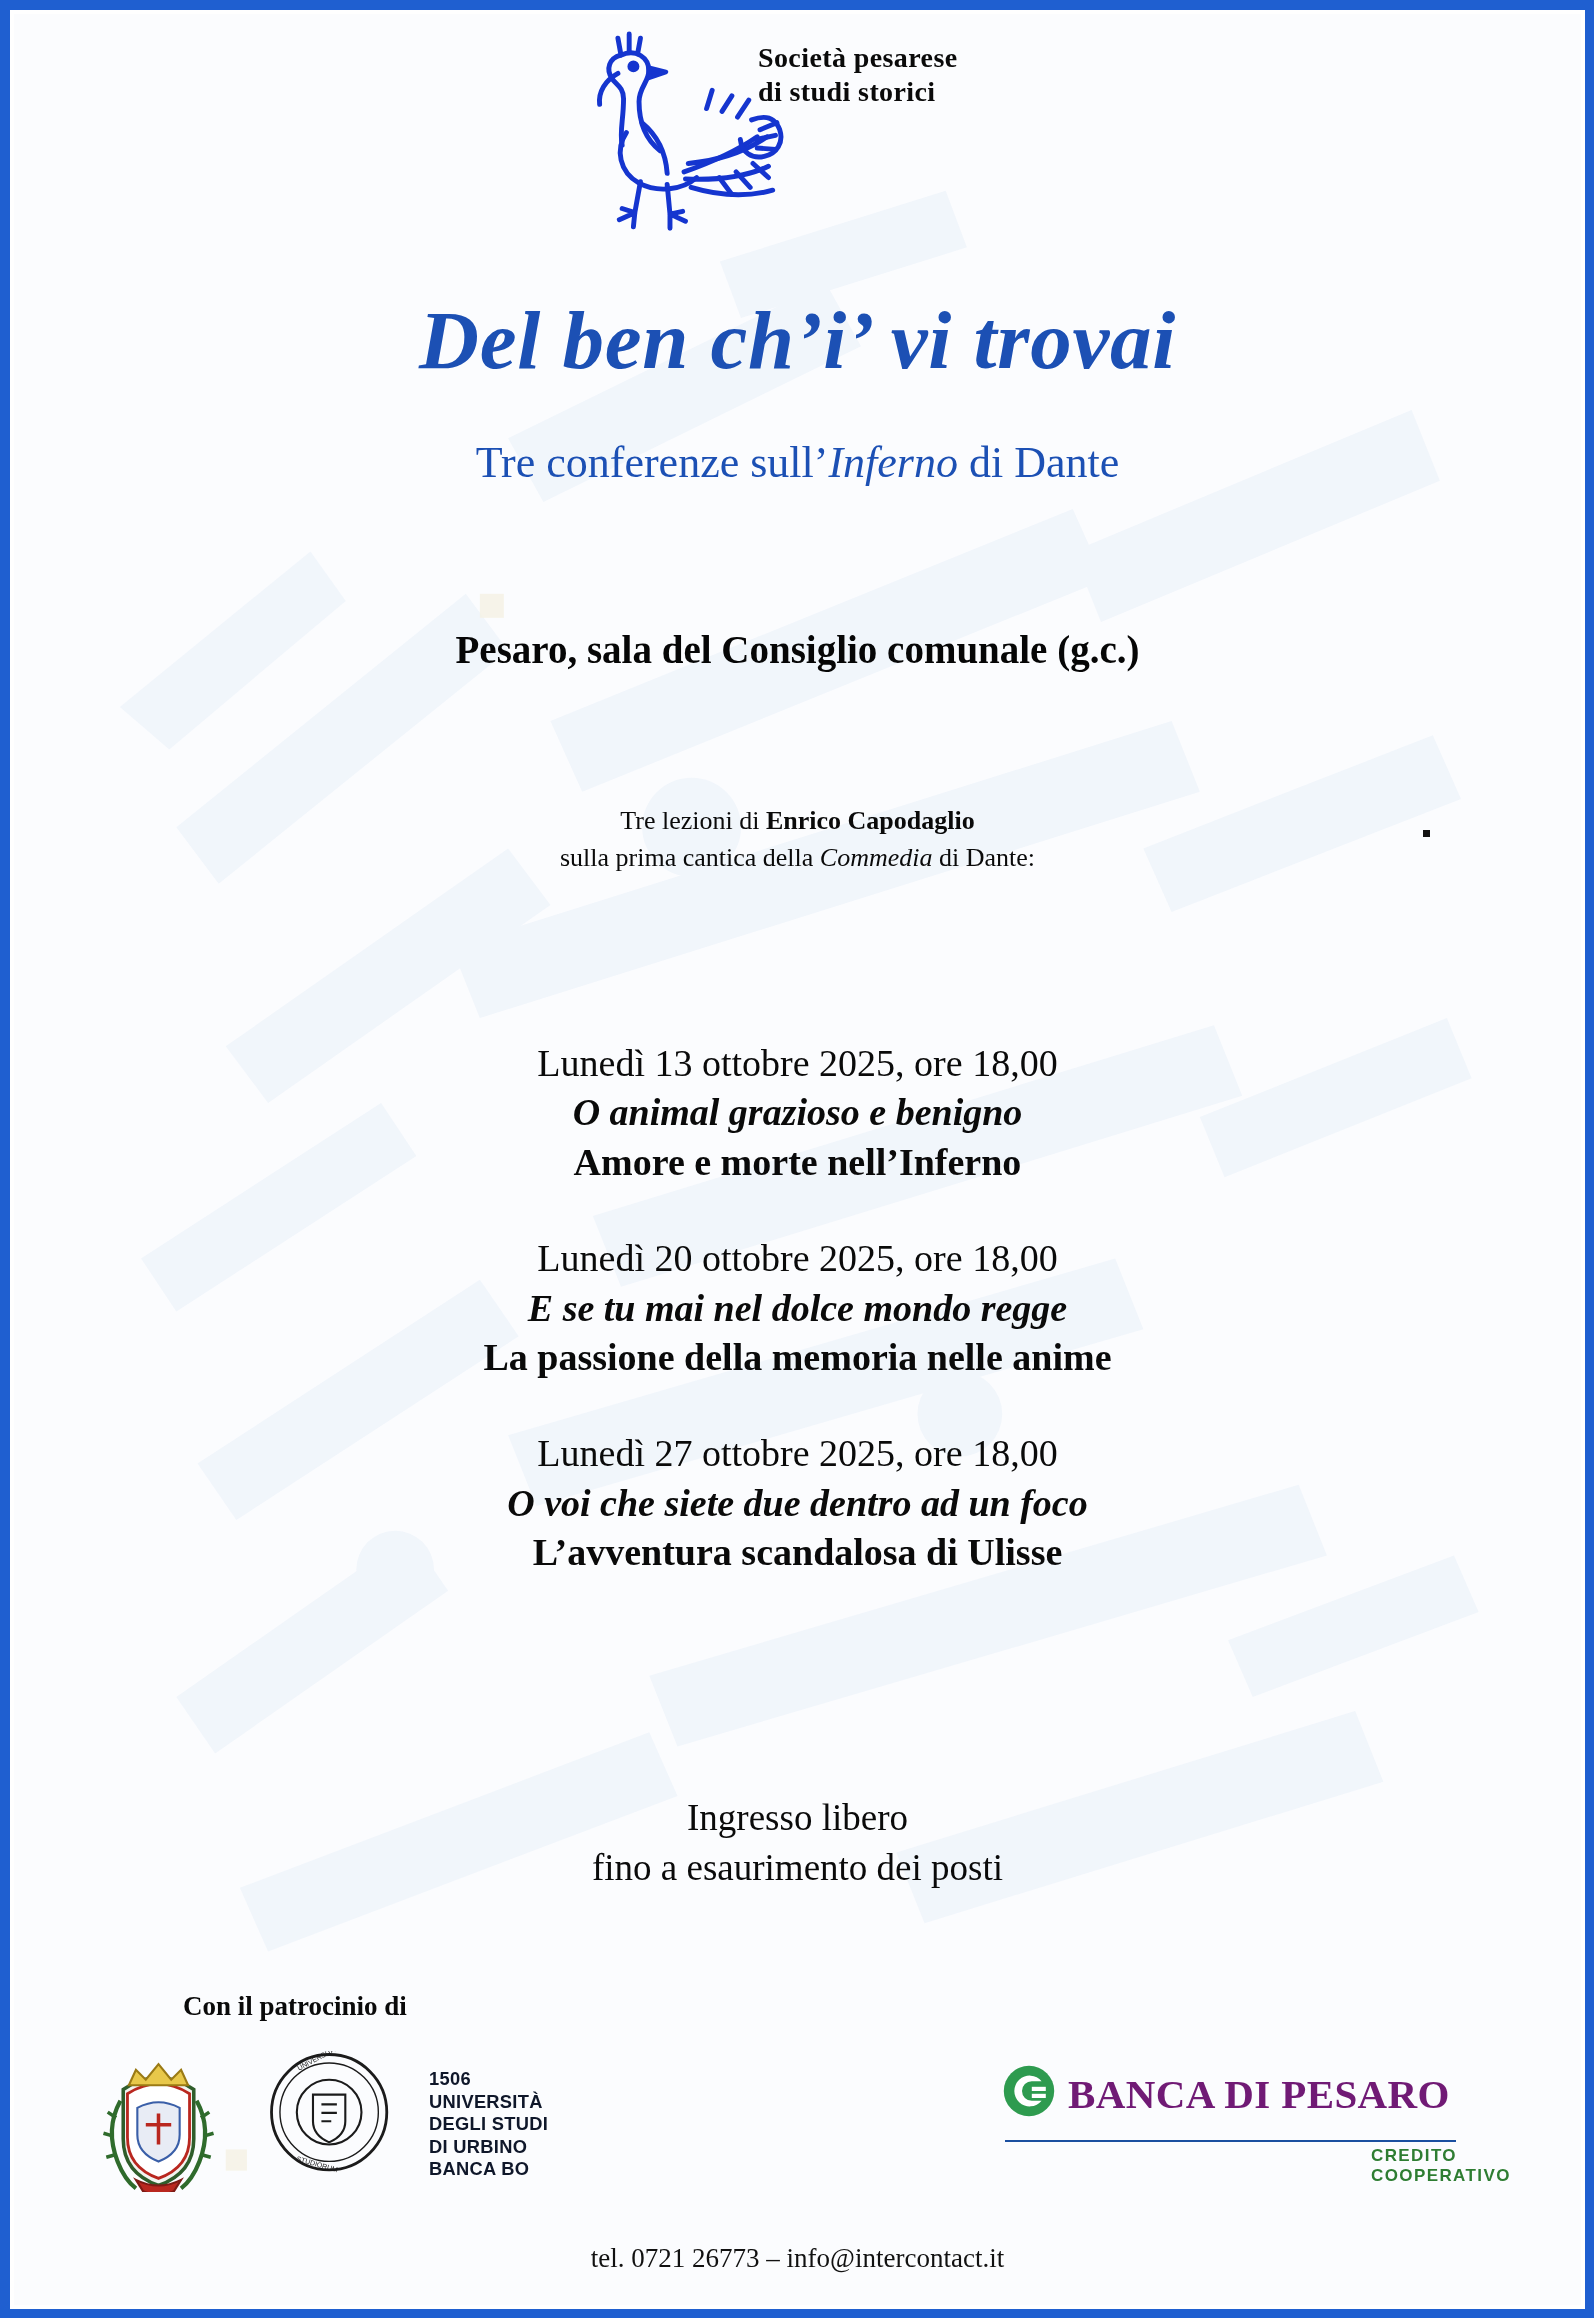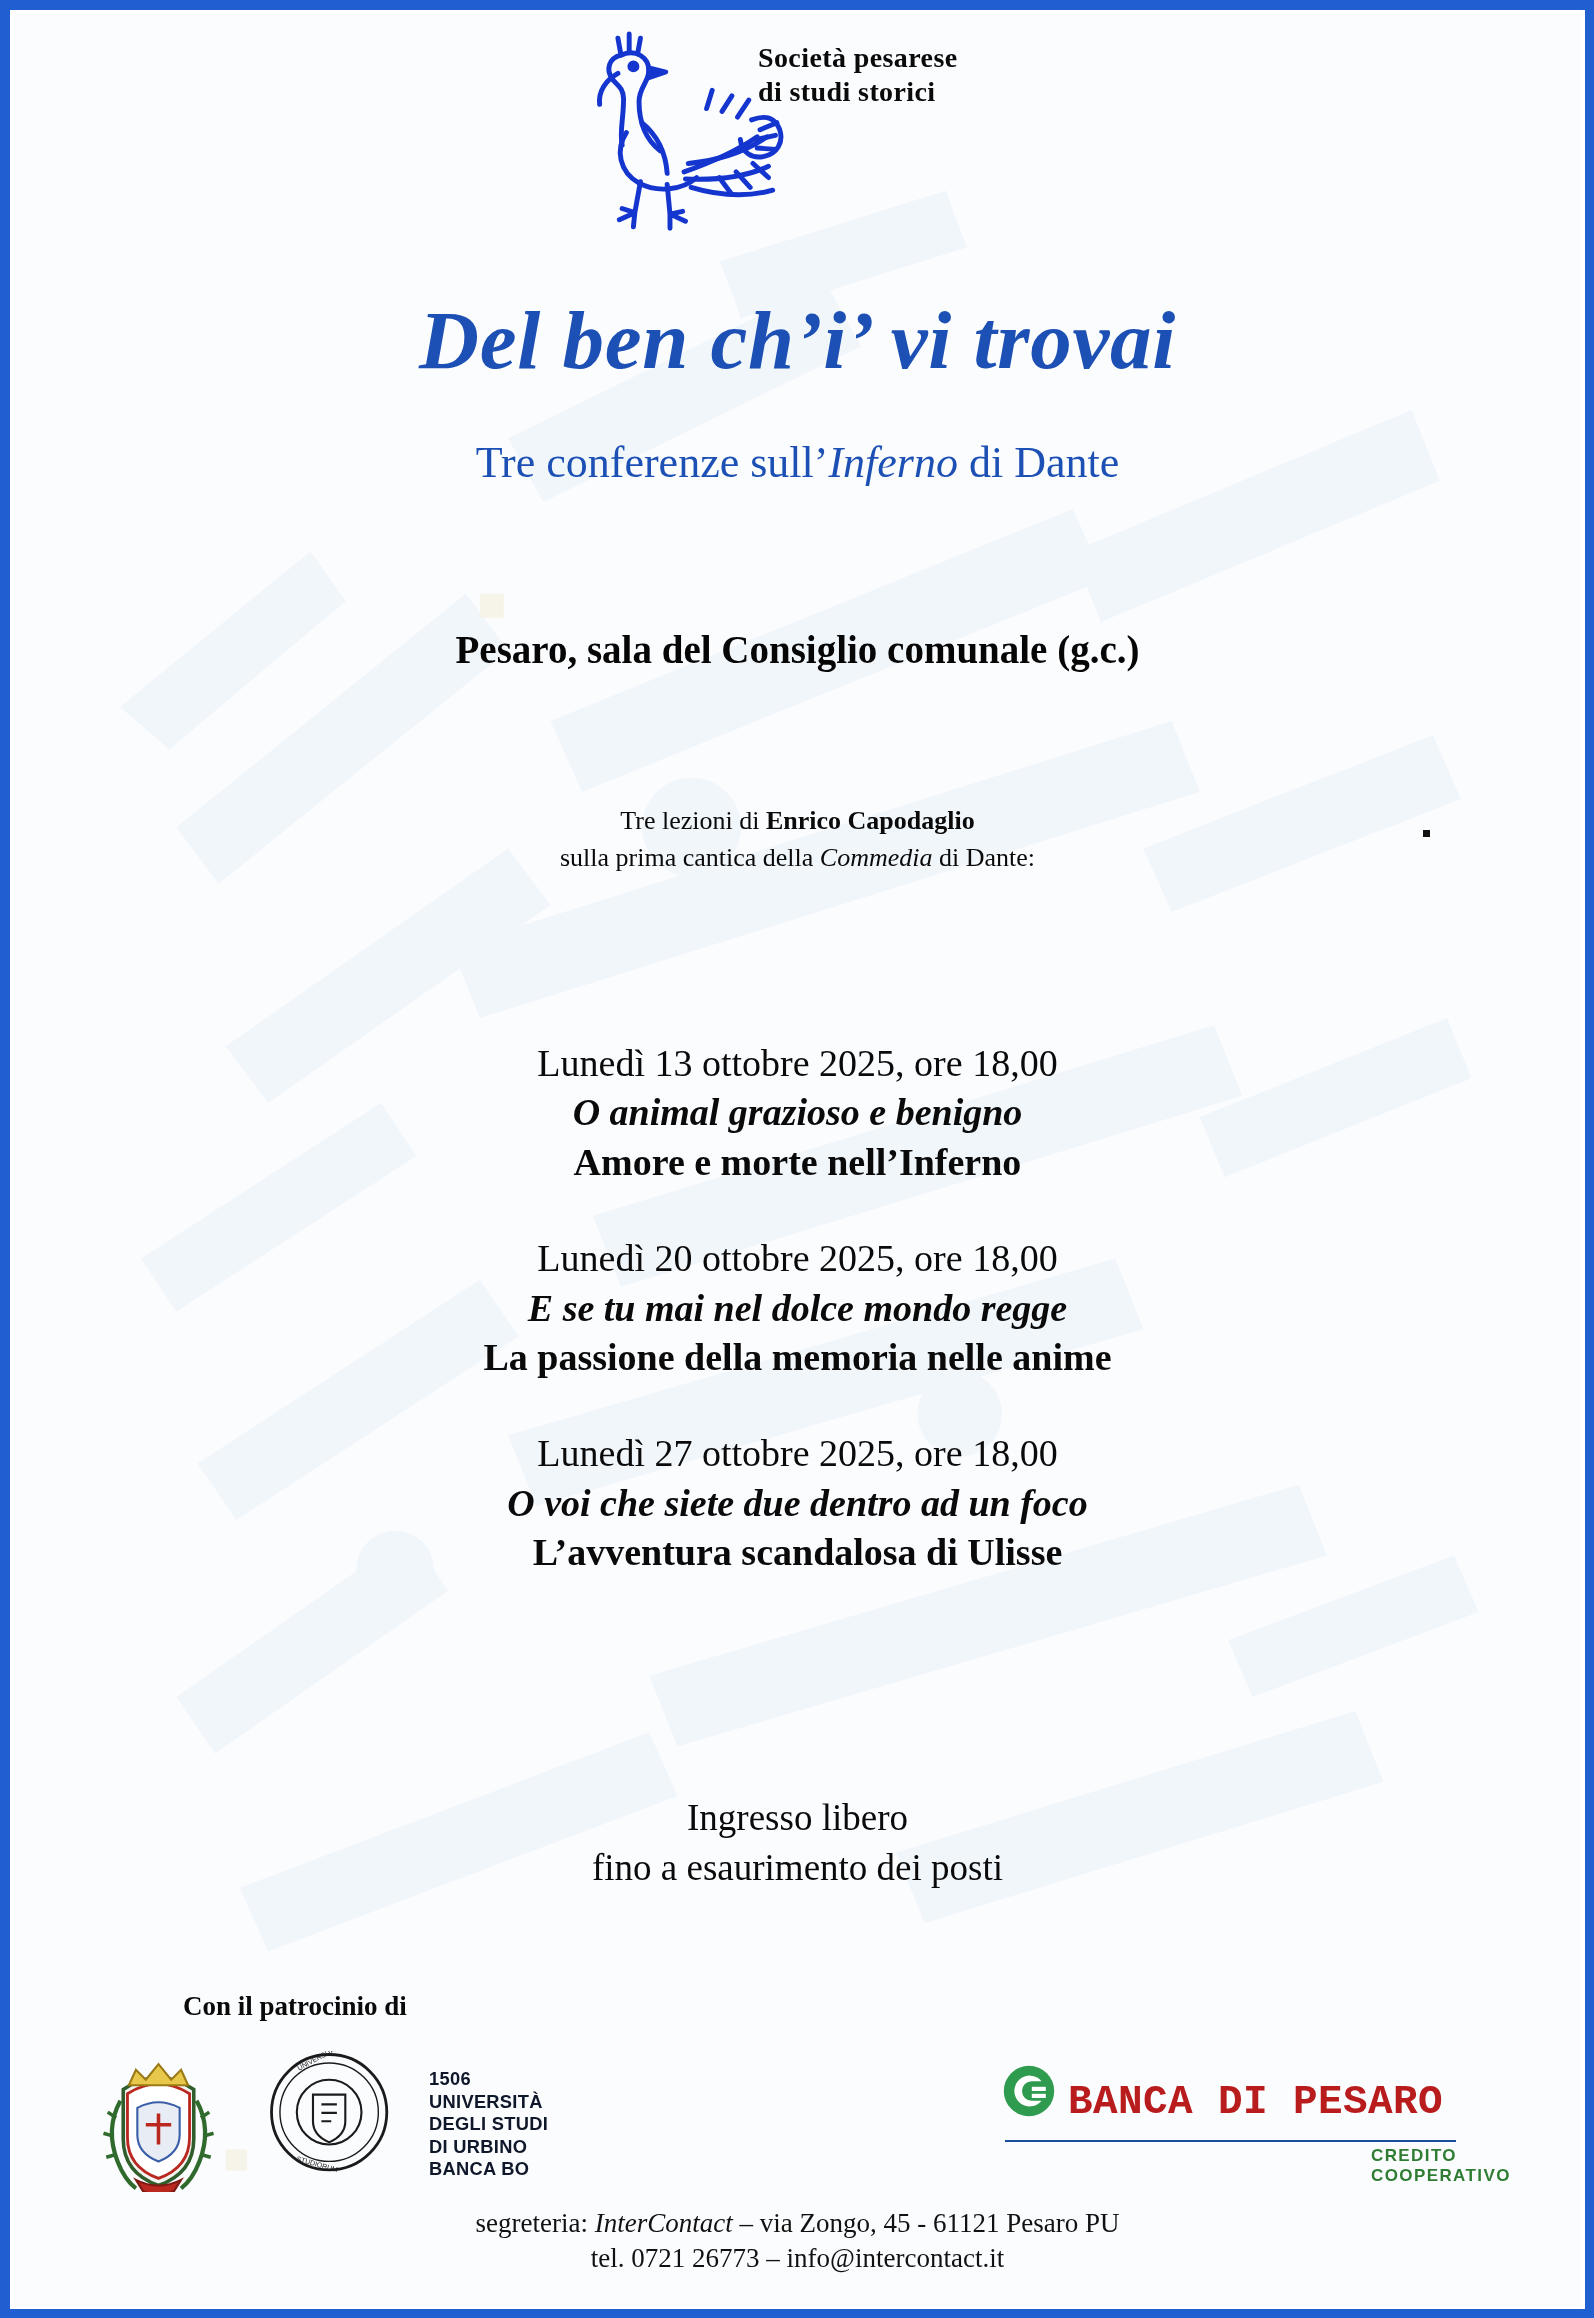--- a/index.html
+++ b/index.html
@@ -246,25 +246,25 @@
   .bank {
     position: absolute;
     left: 987px;
     top: 28px;
     width: 458px;
     height: 99px;
   }
   .bank-name {
     position: absolute;
     left: 67px;
-    top: 18px;
-    font-family: Liberation Mono, monospace;
+    top: 9px;
+    font-family: Liberation Serif, serif;
     font-weight: bold;
     font-size: 41px;
-    color: #b91c1c;
+    color: #701a75;
     letter-spacing: 0.4px;
   }
   .bank-sub {
     position: absolute;
     left: 370px;
     top: 53px;
     font-family: "Liberation Sans", sans-serif;
     font-weight: bold;
     font-size: 17px;
     color: #2e7d32;
@@ -452,20 +452,19 @@
             <rect x="44" y="34" width="20" height="6" fill="#ffffff"></rect>
             <rect x="44" y="44" width="20" height="6" fill="#ffffff"></rect>
           </svg>
           <div class="bank-name">BANCA DI PESARO</div>
           <div class="bank-rule"></div>
           <div class="bank-sub">CREDITO COOPERATIVO</div>
         </div>
       </div>
 
       <div class="footer">
-        <div><span>segreteria: </span><span class="i">InterContact</span><span> – via Zongo, 45 - 61121 Pesaro PU</span></div>
         <div>tel. 0721 26773 – info@intercontact.it</div>
       </div>
 
     </div>
   </div>
 </div>
 
 
 </body></html>

